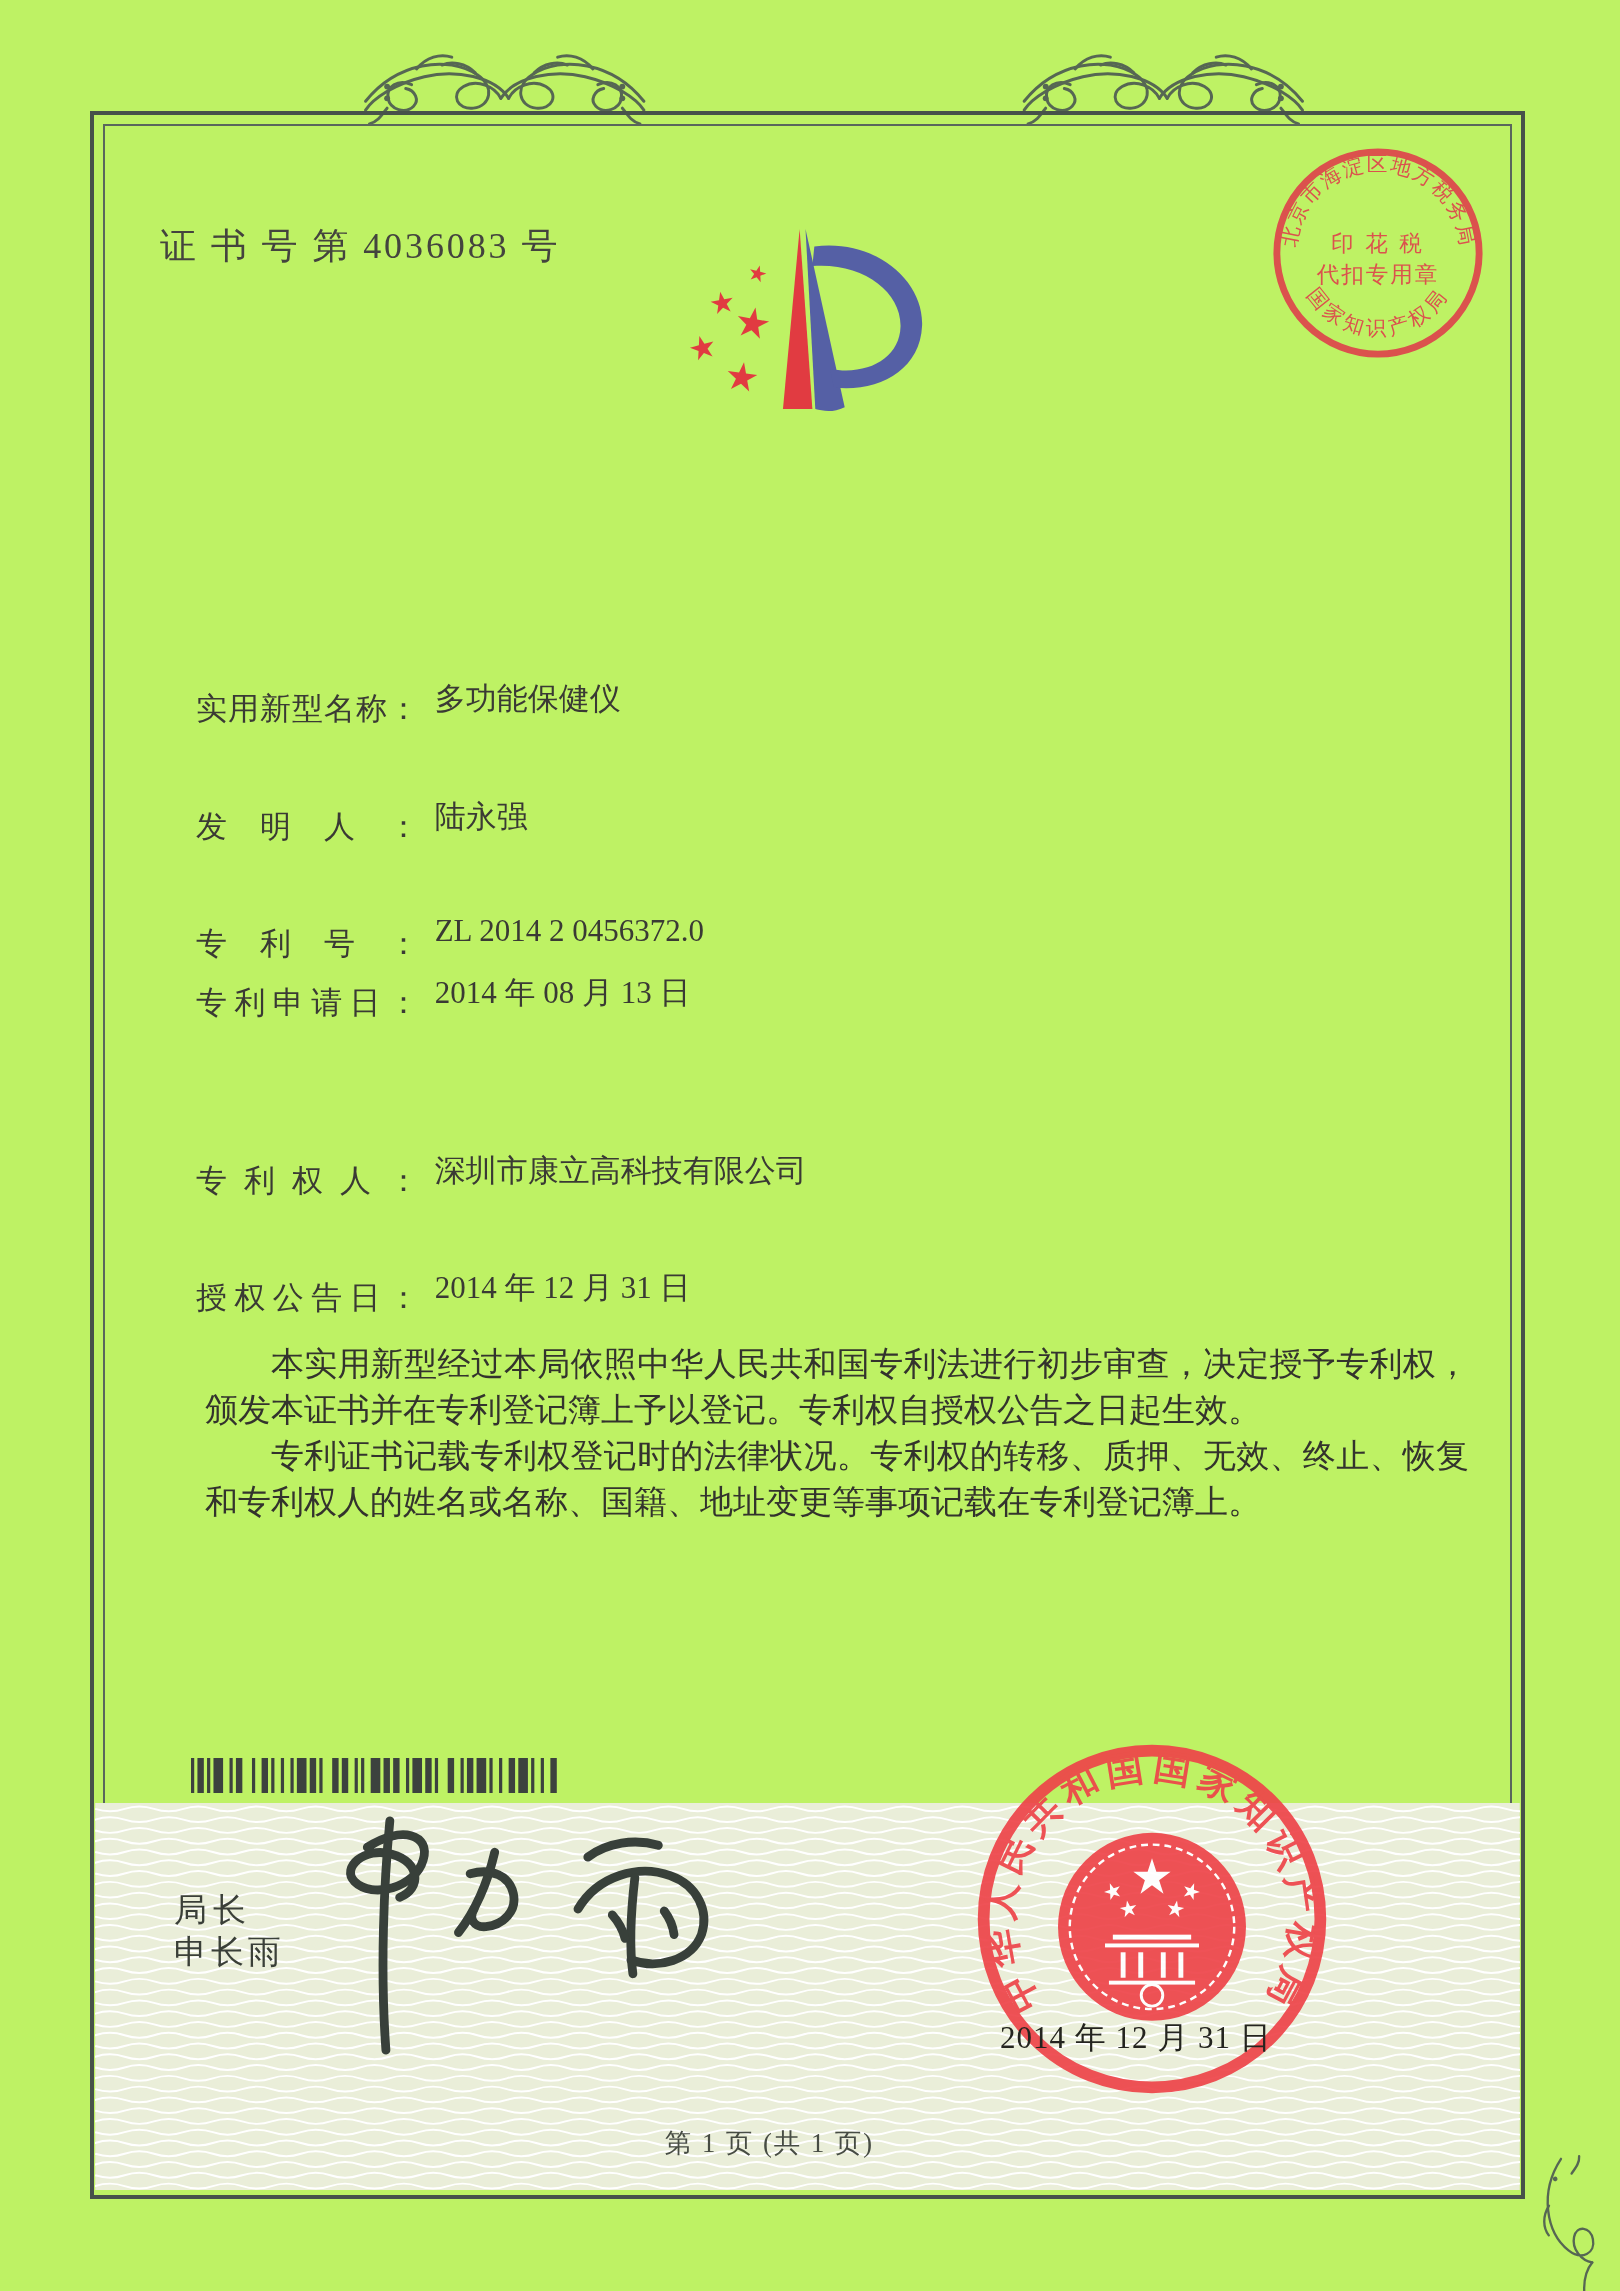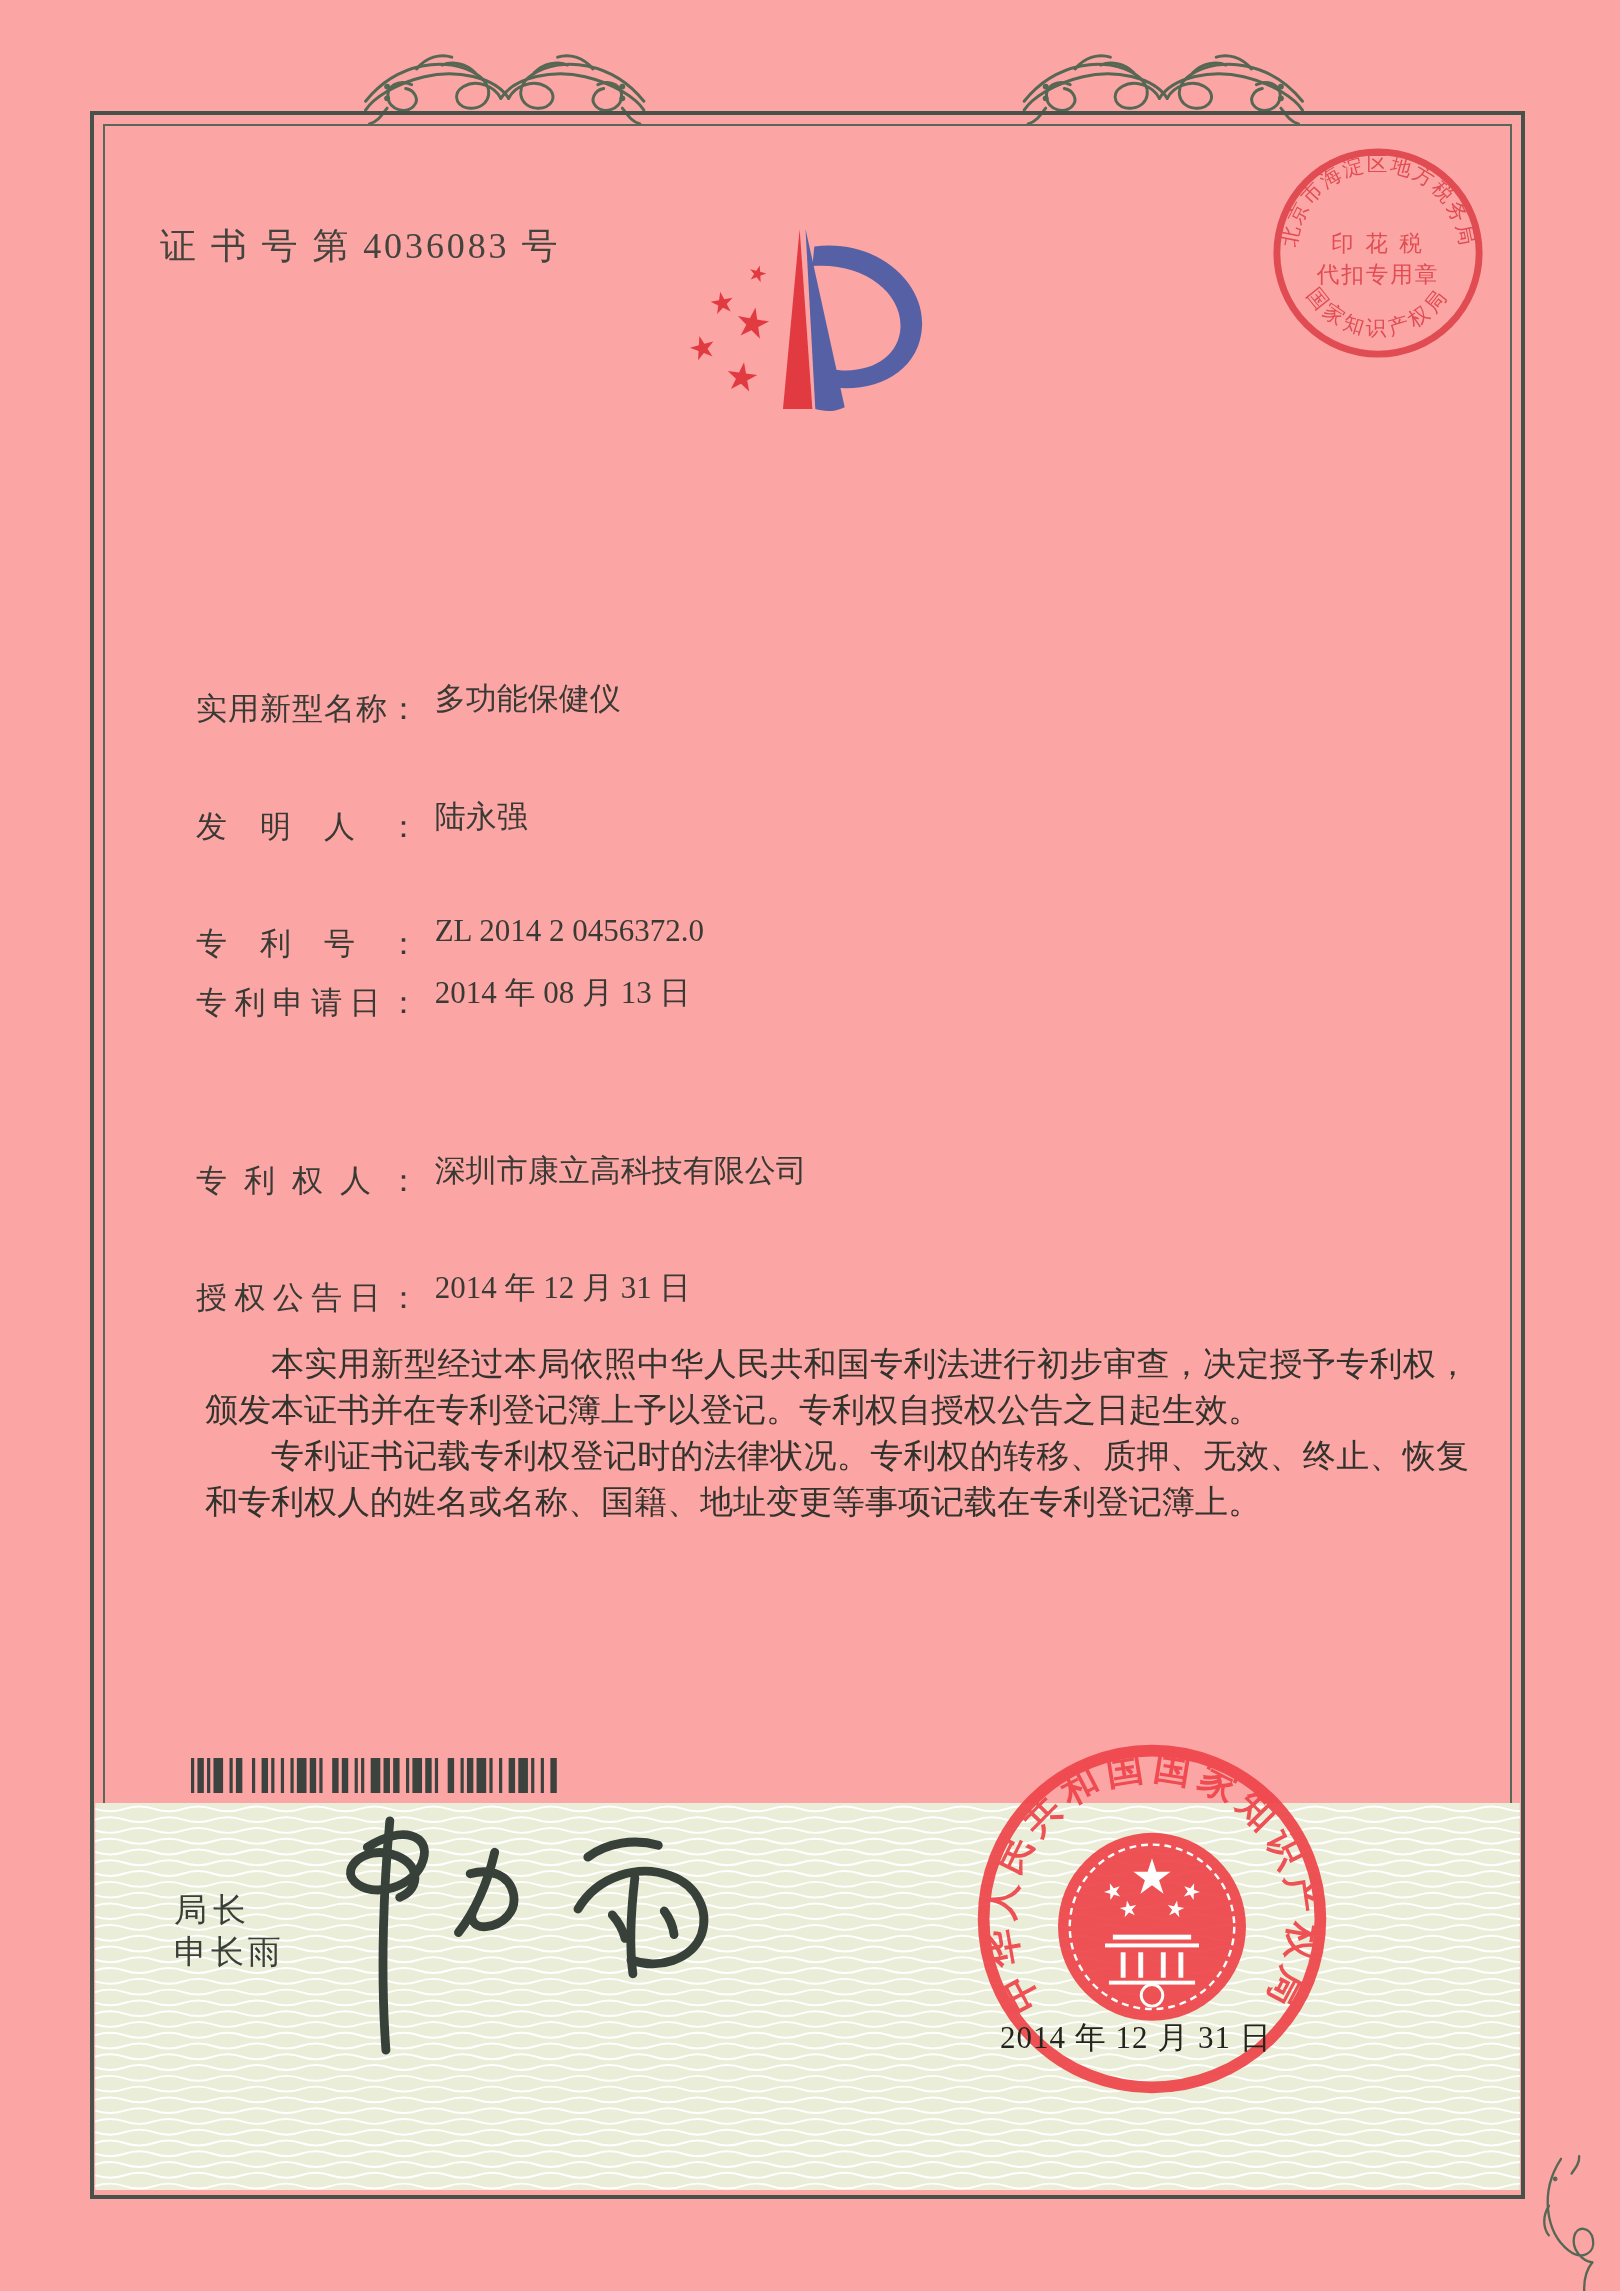--- a/index.html
+++ b/index.html
@@ -1,17 +1,17 @@
 <!DOCTYPE html>
 <html><head>
 <meta charset="utf-8">
 <style>
   html,body{margin:0;padding:0;}
   body{width:1620px;height:2292px;background:#ffffff;}
-  .page{position:relative;width:1620px;height:2292px;background:#fca5a5;overflow:hidden;
+  .page{position:relative;width:1620px;height:2292px;background:#bef264;overflow:hidden;
         font-family:"Liberation Serif","DejaVu Serif",serif;color:#35352f;}
   
   .frame{position:absolute;left:90px;top:111px;width:1435px;height:2088px;
          border:4.9px solid #47524a;box-sizing:border-box;}
   .frame-inner{position:absolute;left:8.8px;top:8.8px;right:8.8px;bottom:8.8px;
          border:2px solid #5460556;border:2px solid #5a665c;box-sizing:border-box;}
   .cert-number{position:absolute;left:160px;top:222px;font-size:36px;letter-spacing:2.9px;color:#44443e;}
   .logo{position:absolute;left:686px;top:223px;width:240px;height:192px;}
   .title{position:absolute;left:0;top:463px;width:1620px;text-align:center;
          font-size:92px;font-weight:bold;letter-spacing:3.9px;color:#3d4641;}
@@ -249,15 +249,16 @@
         <rect x="199" y="224" width="5" height="26"></rect>
         <rect x="217" y="224" width="5" height="26"></rect>
         <rect x="146" y="253" width="88" height="4"></rect>
       </g>
       <circle cx="190" cy="268" r="11" fill="none" stroke="#ffffff" stroke-width="3"></circle>
     </g>
   </svg>
 
   <div class="seal-date">2014 年 12 月 31 日</div>
 
+  <div class="footer">第 1 页 (共 1 页)</div>
 
 </div>
 
 
 </body></html>

